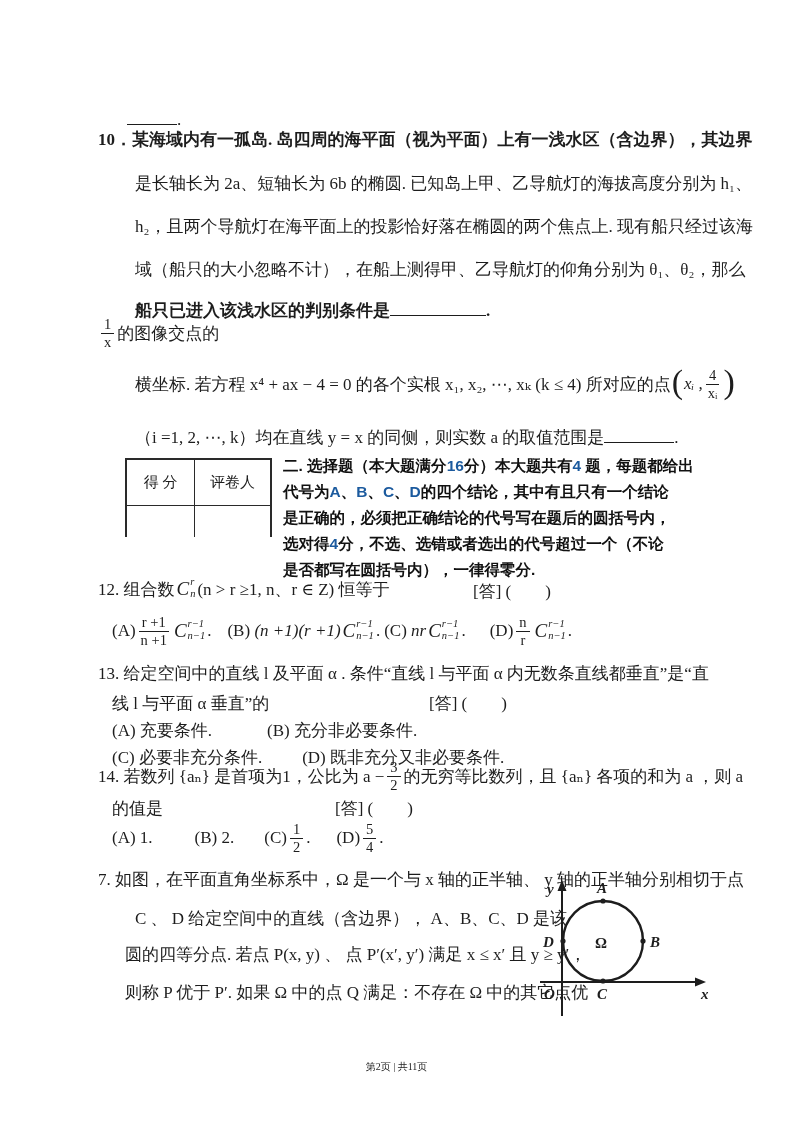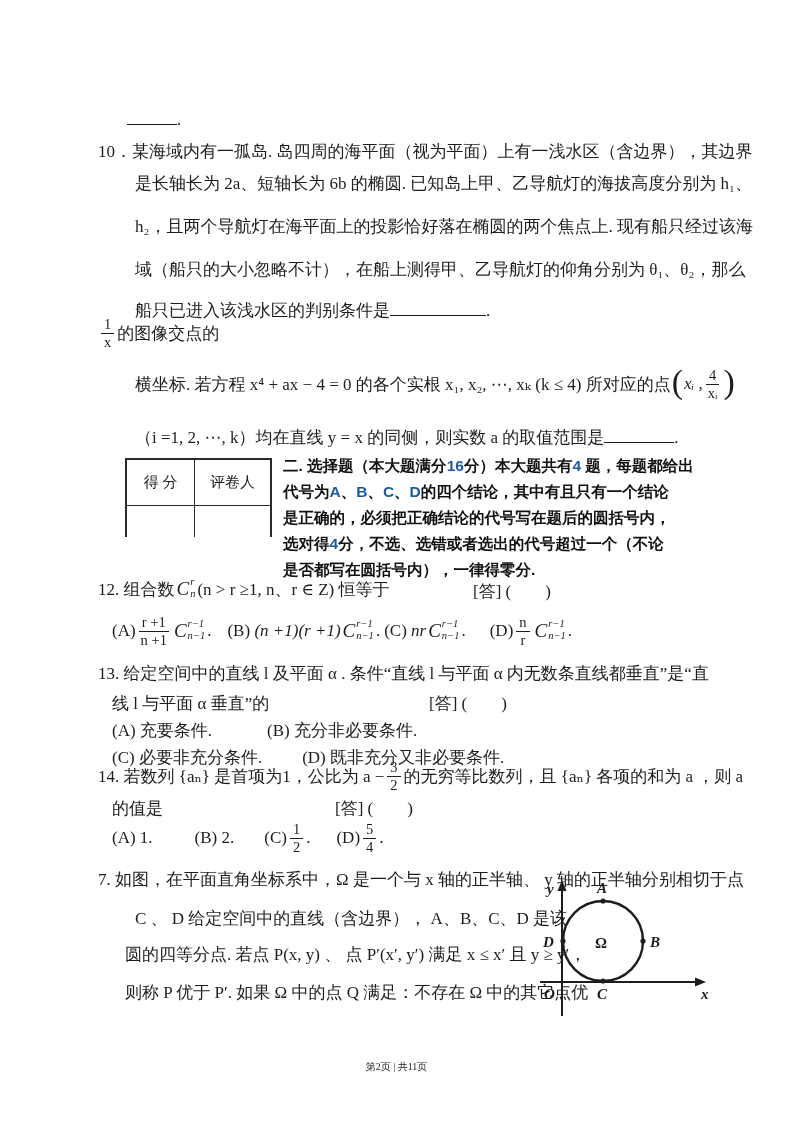--- a/index.html
+++ b/index.html
@@ -37,25 +37,25 @@
 </style>
 </head>
 <body>
 
 <div class="page">
 
   <div class="line" style="left:127px; top:106px;">
     <span class="blank" style="width:50px;"></span><span>.</span>
   </div>
 
-  <div class="line" style="left:98px; top:140px;">10．某海域内有一孤岛. 岛四周的海平面（视为平面）上有一浅水区（含边界），其边界</div>
+  <div class="line" style="left:98px; top:128px;font-weight:bold;">10．某海域内有一孤岛. 岛四周的海平面（视为平面）上有一浅水区（含边界），其边界</div>
   <div class="line" style="left:135px; top:172px;">是长轴长为 2a、短轴长为 6b 的椭圆. 已知岛上甲、乙导航灯的海拔高度分别为 h₁、</div>
   <div class="line" style="left:135px; top:258px;">域（船只的大小忽略不计），在船上测得甲、乙导航灯的仰角分别为 θ₁、θ₂，那么</div>
   <div class="line" style="left:135px; top:215px;">h₂，且两个导航灯在海平面上的投影恰好落在椭圆的两个焦点上. 现有船只经过该海</div>
-  <div class="line" style="left:135px; top:297px;">
+  <div class="line" style="left:135px; top:297px;font-weight:bold;">
     <span>船只已进入该浅水区的判别条件是</span><span class="blank" style="width:96px;"></span><span>.</span>
   </div>
 
   <div class="fline" style="left:98px; top:312px; height:42px;">
     <span class="frac">
       <span class="num">1</span>
       <span class="den">x</span>
     </span>
     <span>的图像交点的</span>
   </div>

